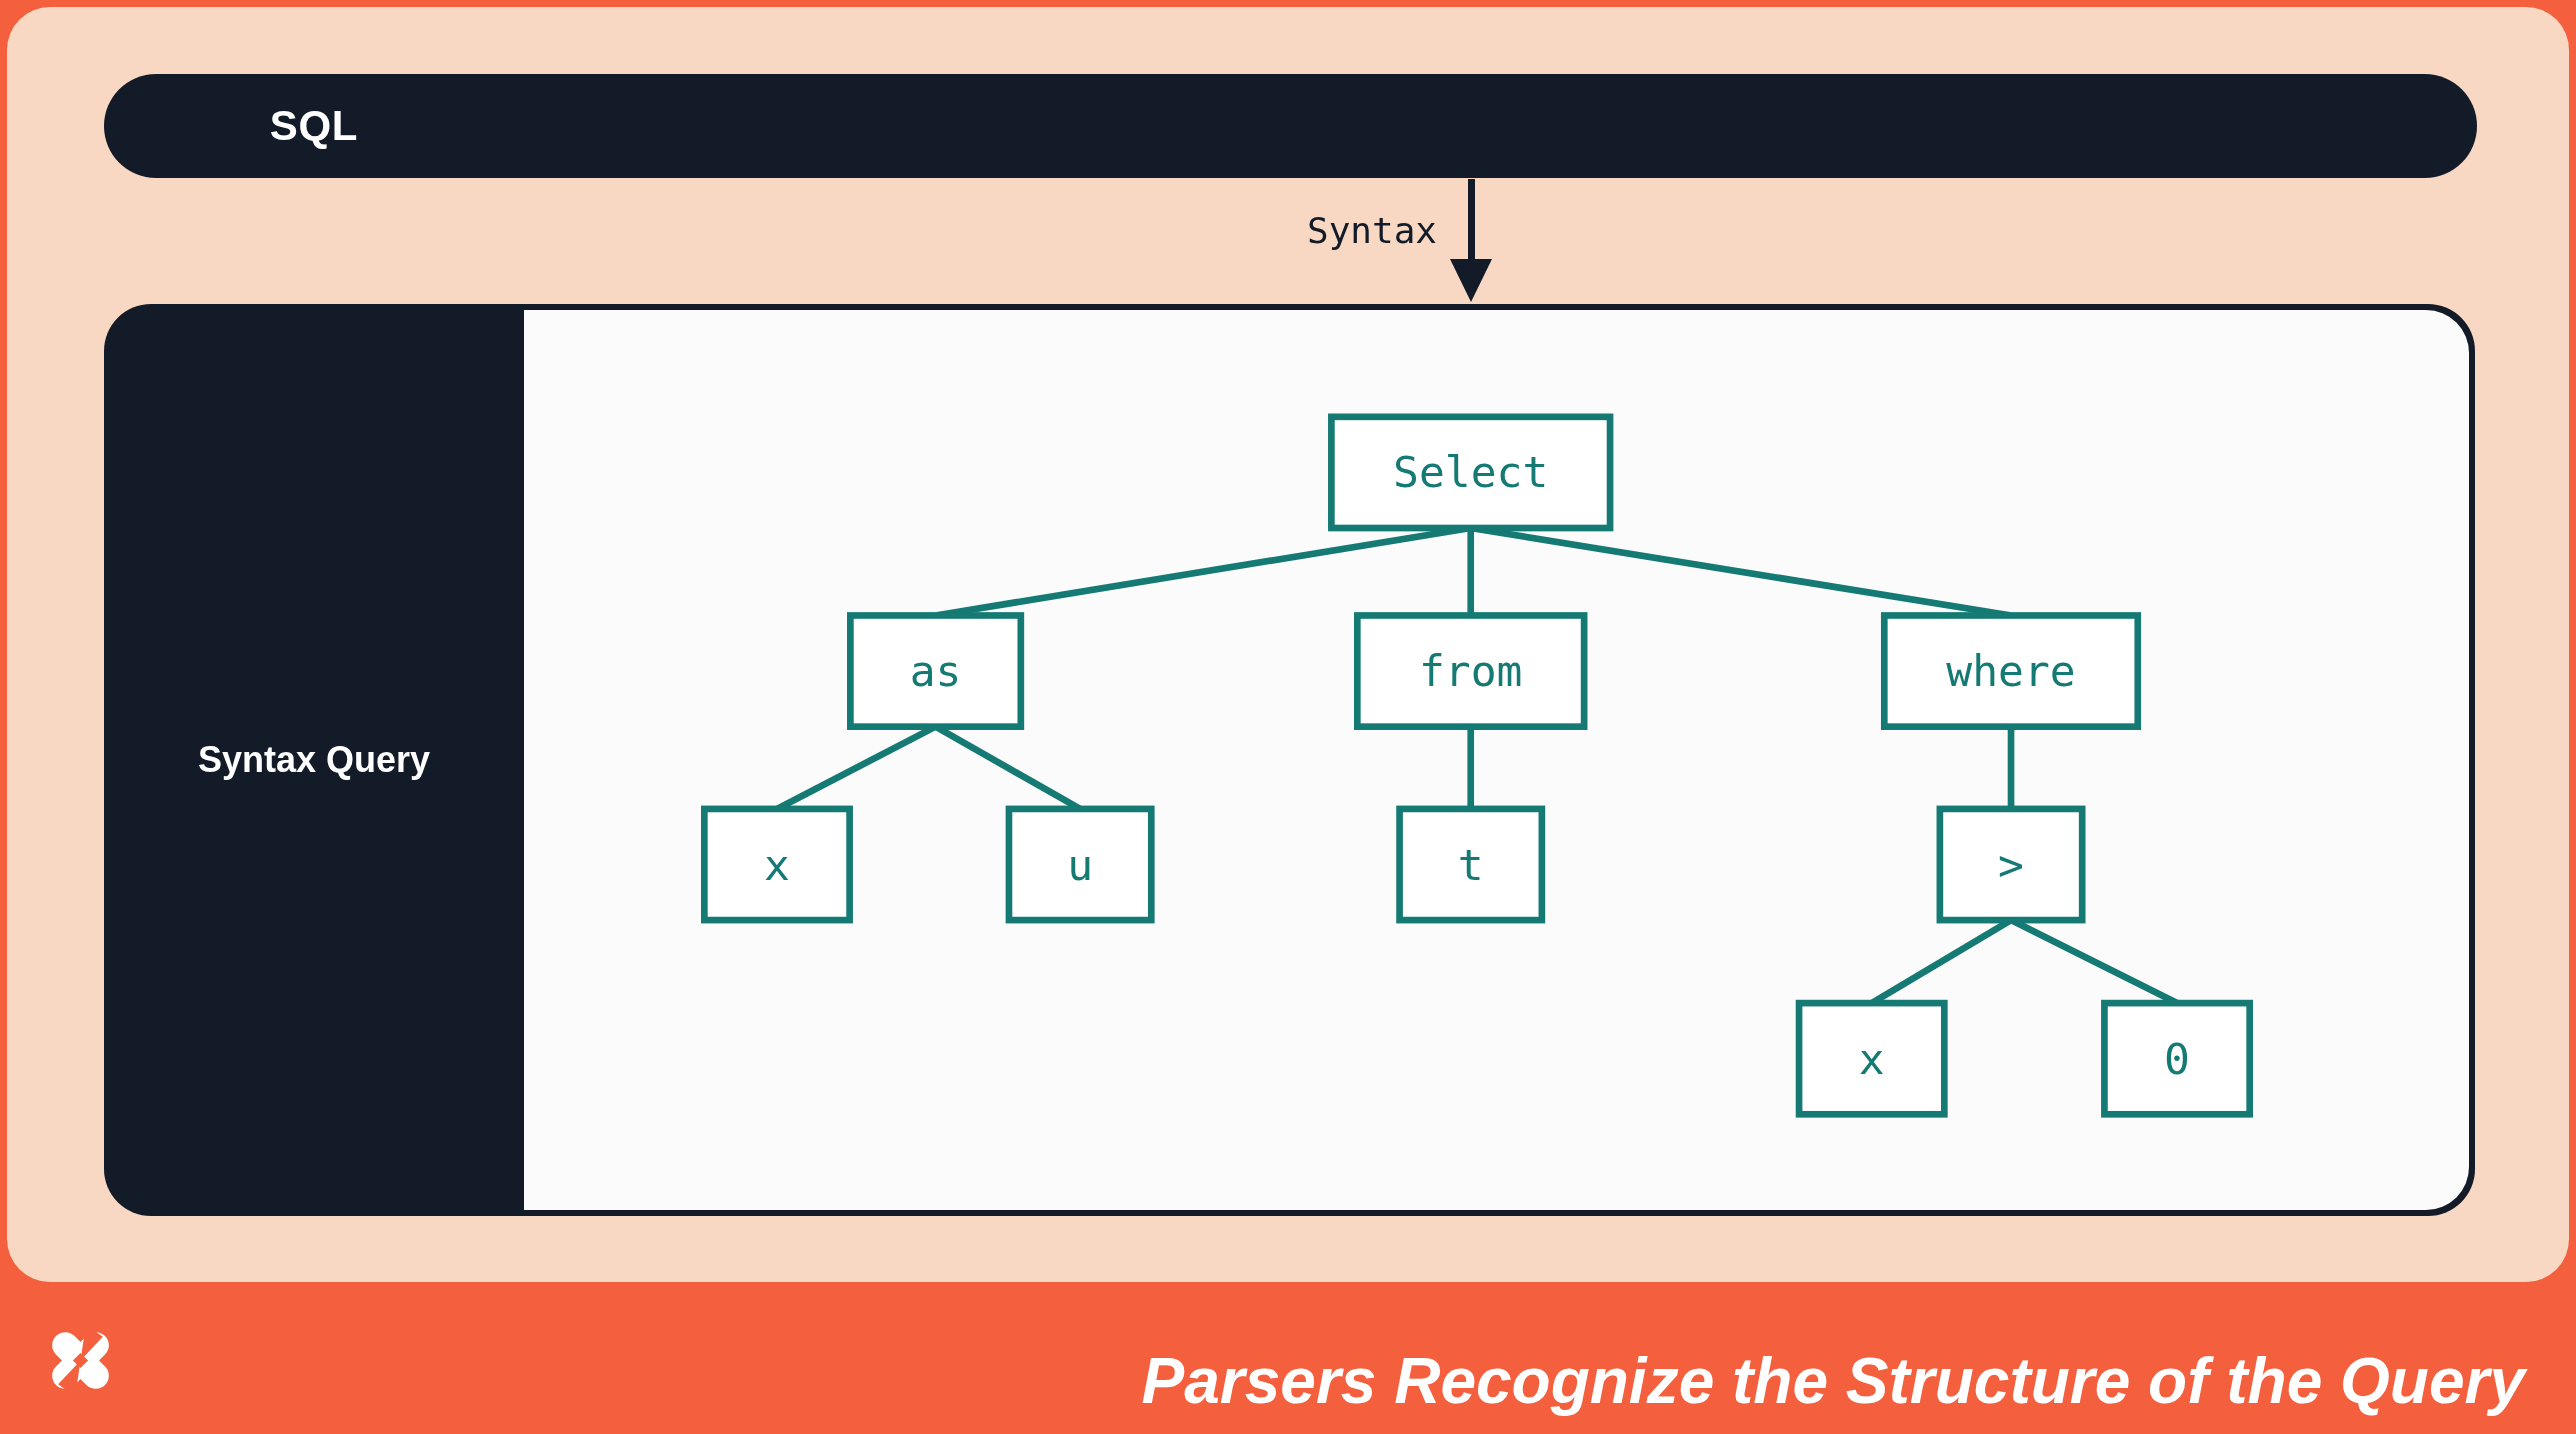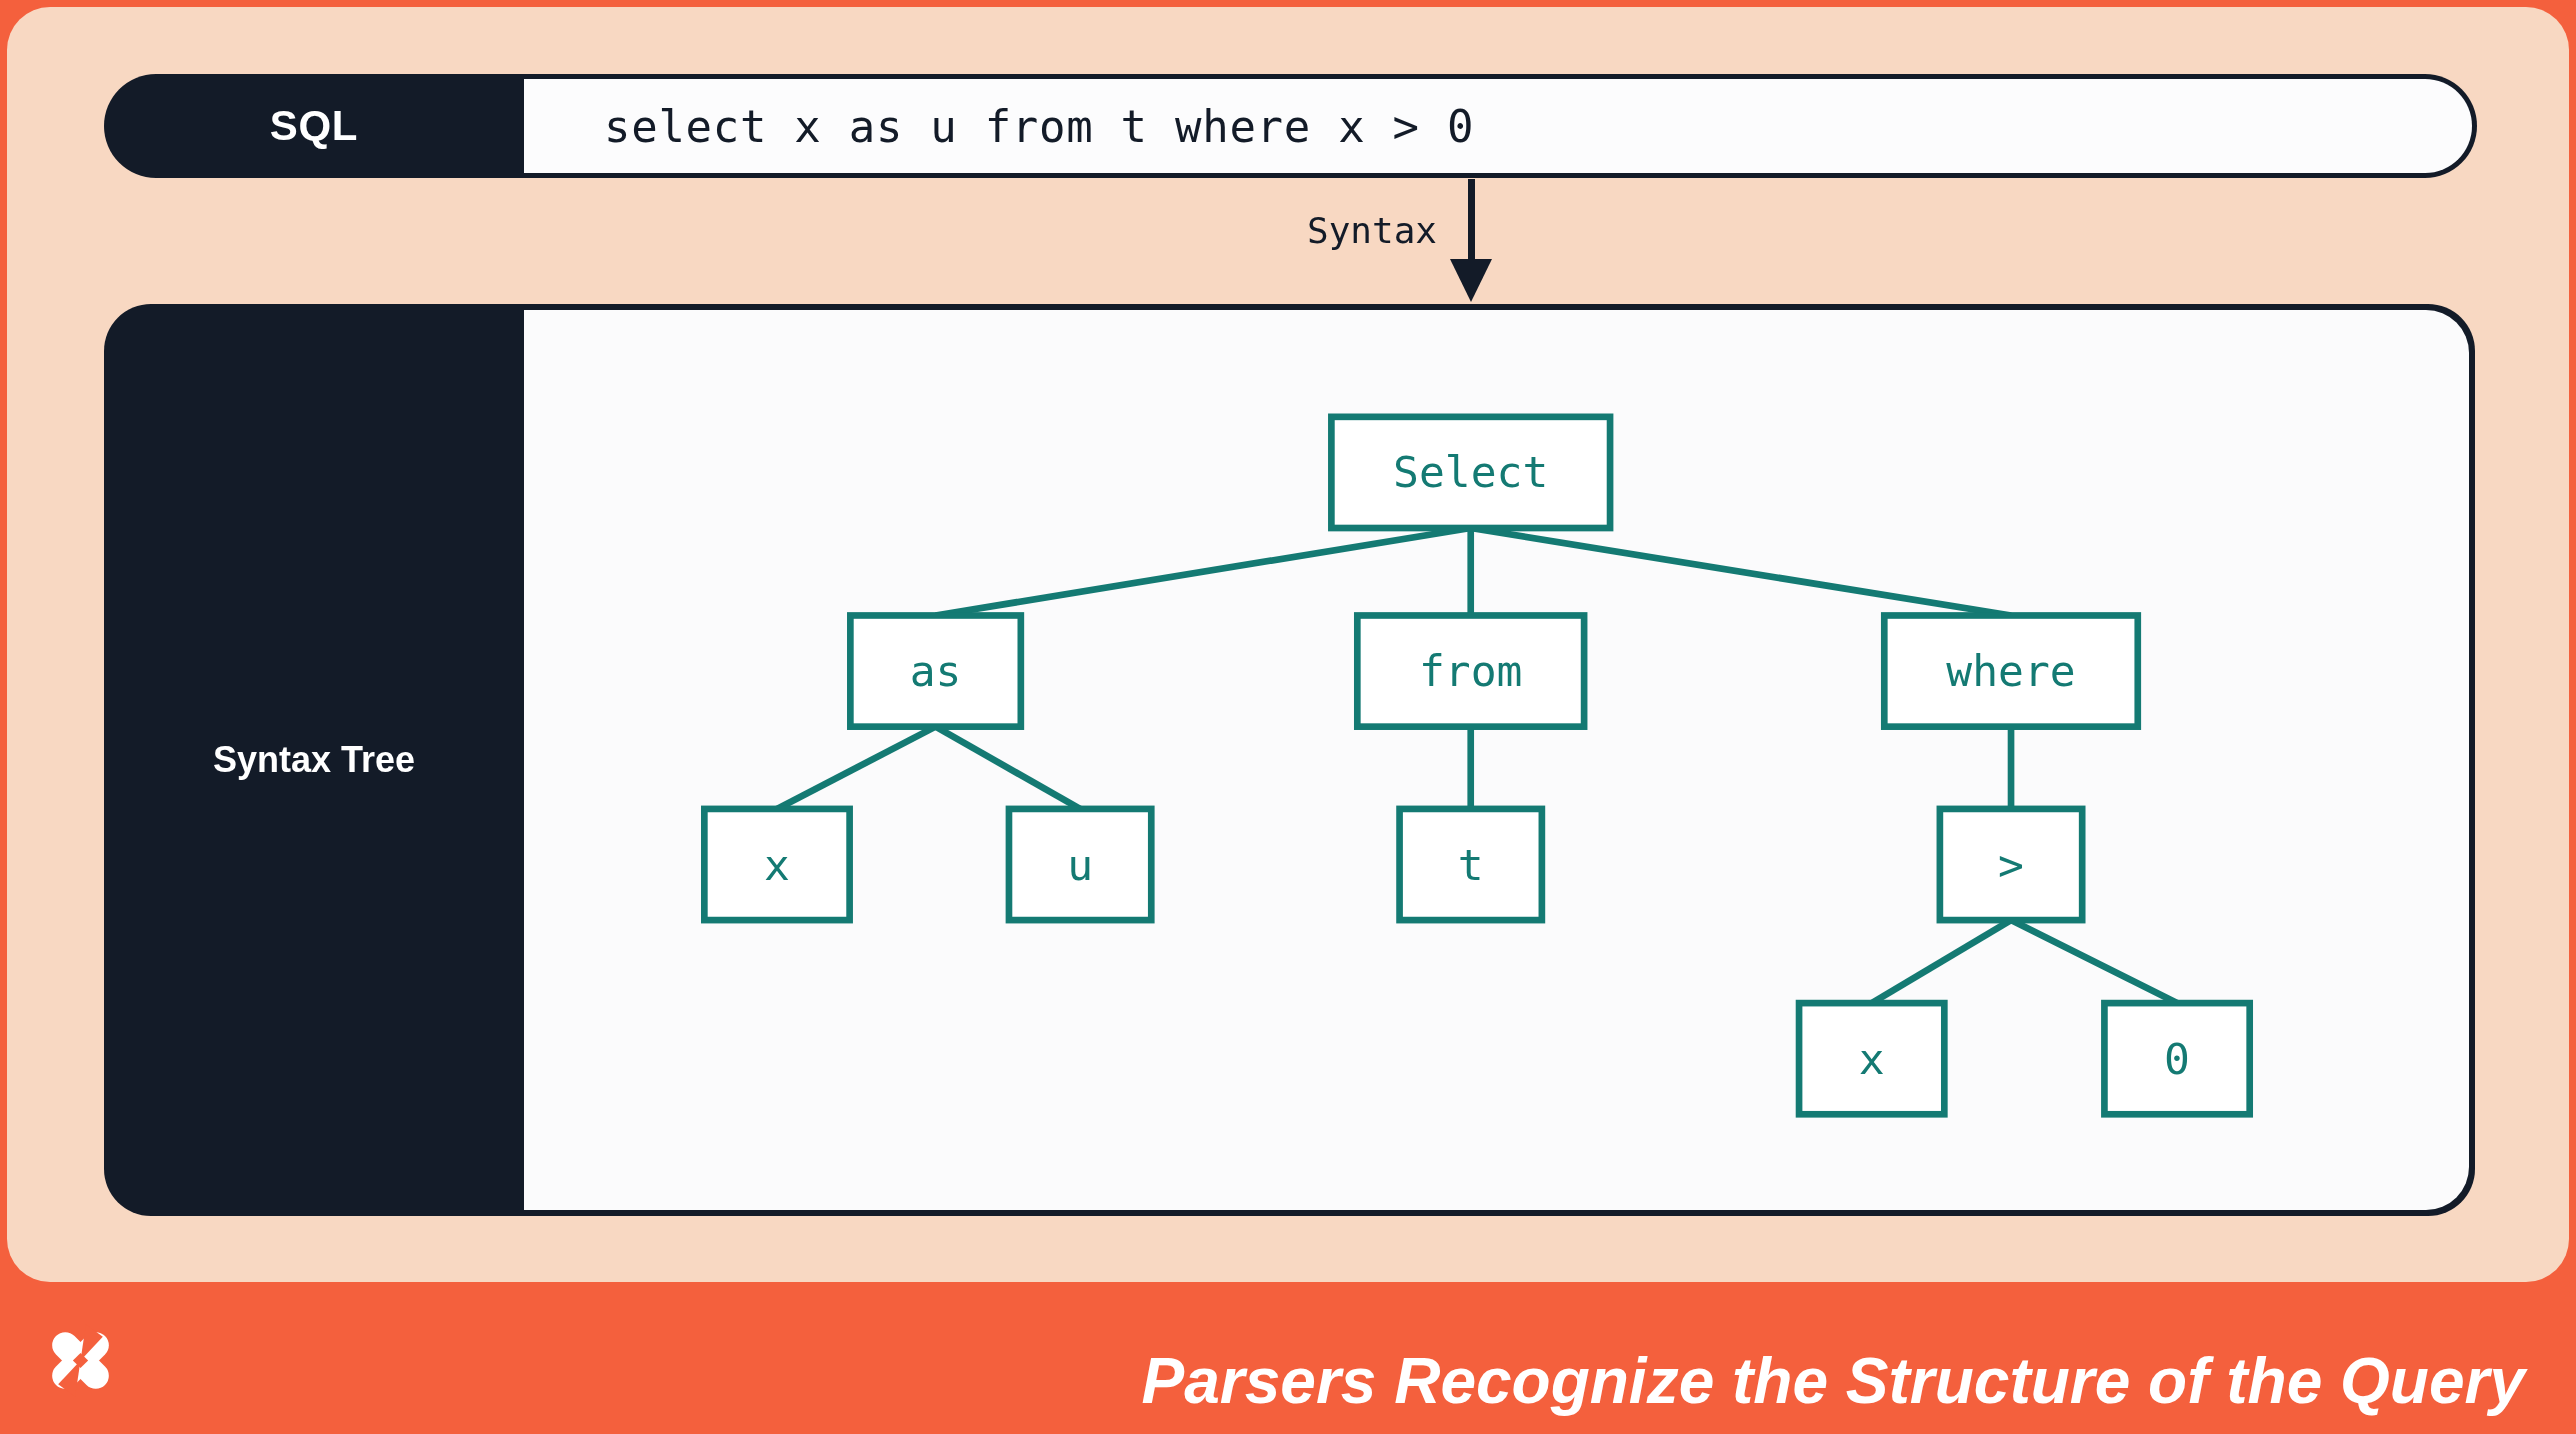--- a/index.html
+++ b/index.html
@@ -75,33 +75,30 @@
   .footer-logo {
     position:absolute; left:42px; top:1322px; width:77px; height:77px;
   }
 </style>
 </head>
 <body>
 
 <div class="card"></div>
 
 <div class="sql-bar">
-  <div class="sql-white">
-    <span class="sql-query">select x as u from t where x &gt; 0</span>
-  </div>
   <div class="sql-label-zone">SQL</div>
 </div>
 
 <div class="parser-label">Syntax</div>
 <div class="parser-line"></div>
 <div class="parser-head"></div>
 
 <div class="tree-panel">
   <div class="tree-white"></div>
-  <div class="panel-label-zone">Syntax Tree</div>
+  <div class="panel-label-zone">Syntax Query</div>
   <svg class="tree-svg" viewBox="141 410 3199 1230">
       <line x1="1985" y1="712" x2="1263" y2="830"></line>
       <line x1="1985" y1="712" x2="1985" y2="830"></line>
       <line x1="1985" y1="712" x2="2714" y2="830"></line>
       <line x1="1263" y1="980" x2="1049" y2="1091"></line>
       <line x1="1263" y1="980" x2="1458" y2="1091"></line>
       <line x1="1985" y1="980" x2="1985" y2="1091"></line>
       <line x1="2714" y1="980" x2="2714" y2="1091"></line>
       <line x1="2714" y1="1241" x2="2526" y2="1353"></line>
       <line x1="2714" y1="1241" x2="2938" y2="1353"></line>

